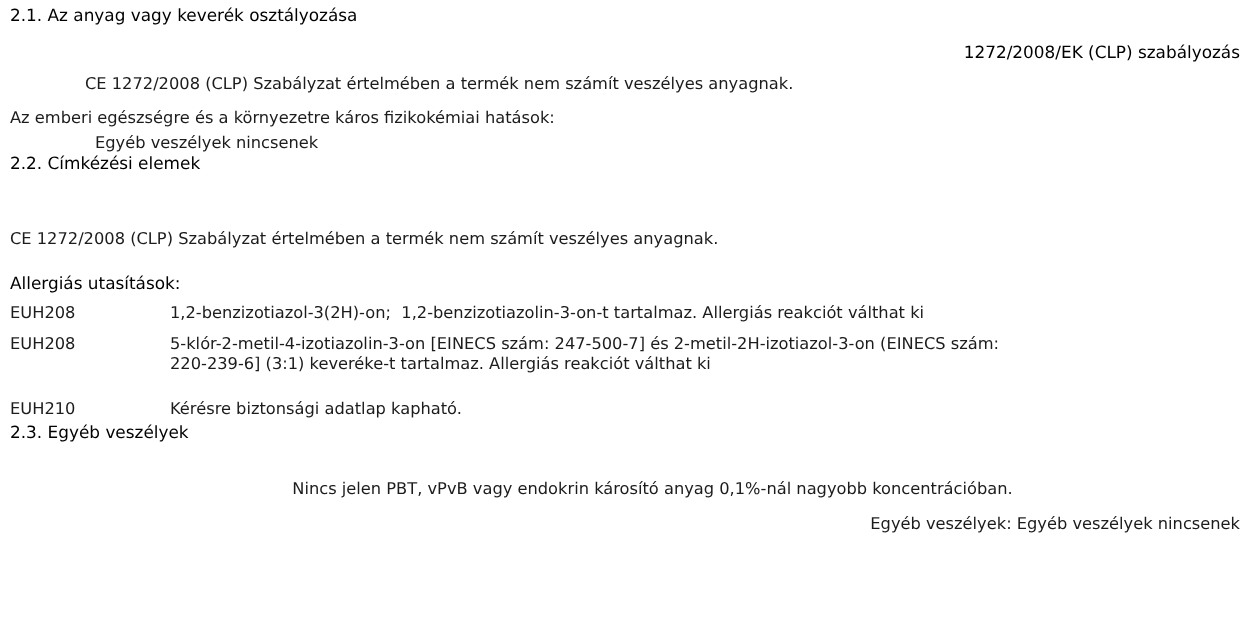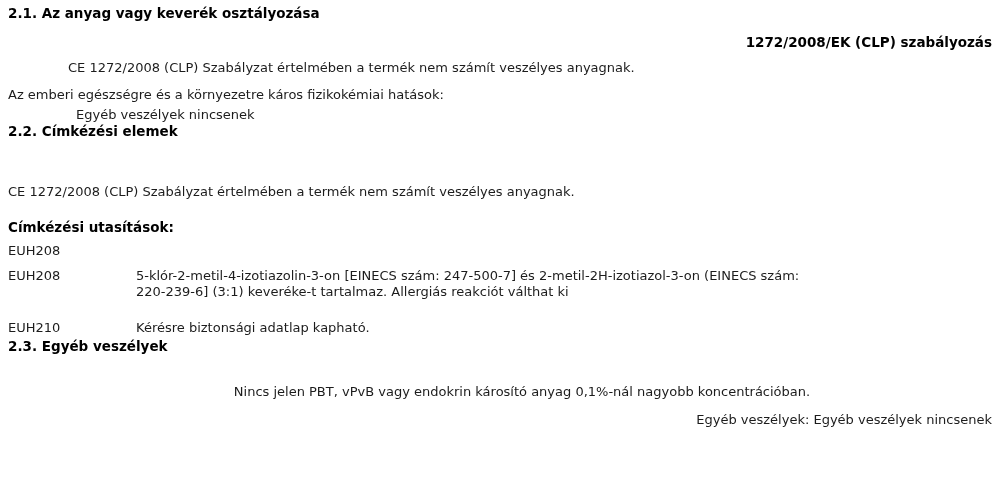--- a/index.html
+++ b/index.html
@@ -17,21 +17,21 @@
     font-family: "DejaVu Sans", sans-serif;
     font-size: 13px;
     color: #1c1c1c;
     overflow: hidden;
   }
   .line {
     line-height: 16px;
     white-space: pre-wrap;
   }
   .heading {
-    font-weight: bold;
+    font-weight: normal;
     color: #000000;
     font-size: 13.5px;
     line-height: 17px;
     white-space: pre-wrap;
   }
   
   .indent-a { margin-left: 60px; }
   .indent-b { margin-left: 68px; }
   .indent-c { margin-left: 44px; }
 
@@ -75,24 +75,27 @@
   <div class="line indent-a mt-9">CE 1272/2008 (CLP) Szabályzat értelmében a termék nem számít veszélyes anyagnak.</div>
 
   <div class="line mt-11">Az emberi egészségre és a környezetre káros fizikokémiai hatások:</div>
 
   <div class="line indent-b mt-4">Egyéb veszélyek nincsenek</div>
 
   <div class="heading mt-0">2.2. Címkézési elemek</div>
 
   <div class="line mt-44">CE 1272/2008 (CLP) Szabályzat értelmében a termék nem számít veszélyes anyagnak.</div>
 
-  <div class="heading mt-19">Címkézési utasítások:</div>
+  <div class="heading mt-19">Allergiás utasítások:</div>
 
   <div class="euh-row mt-7">
     <span class="euh-code">EUH208</span>
+    <div class="euh-desc">
+      <div class="line">1,2-benzizotiazol-3(2H)-on;  1,2-benzizotiazolin-3-on-t tartalmaz. Allergiás reakciót válthat ki</div>
+    </div>
   </div>
 
   <div class="euh-row mt-9">
     <span class="euh-code">EUH208</span>
     <div class="euh-desc">
       <div class="line">5-klór-2-metil-4-izotiazolin-3-on [EINECS szám: 247-500-7] és 2-metil-2H-izotiazol-3-on (EINECS szám:</div>
       <div class="line">220-239-6] (3:1) keveréke-t tartalmaz. Allergiás reakciót válthat ki</div>
     </div>
   </div>
 

